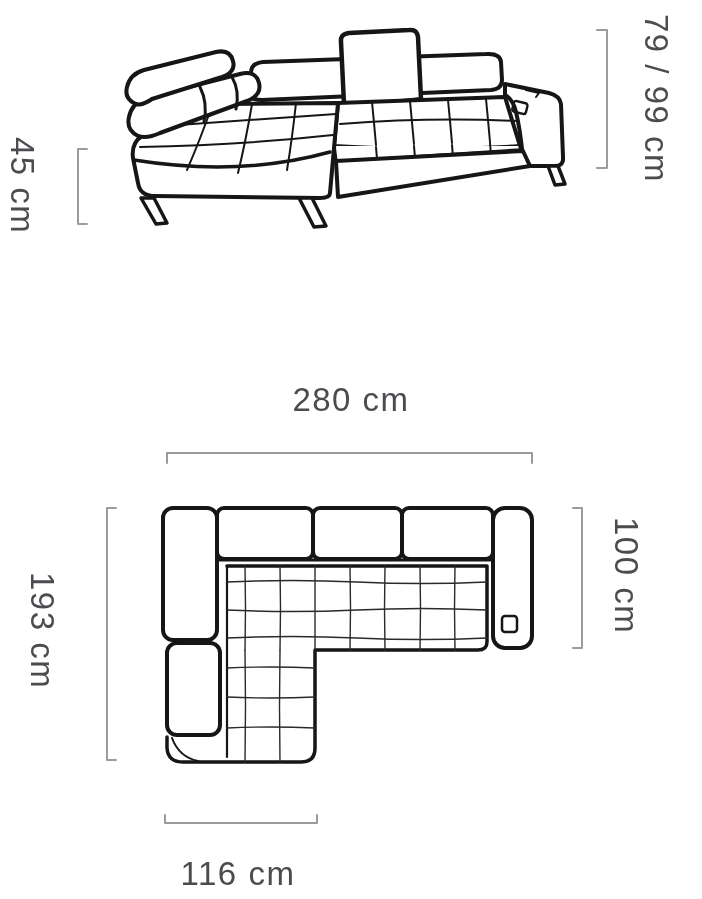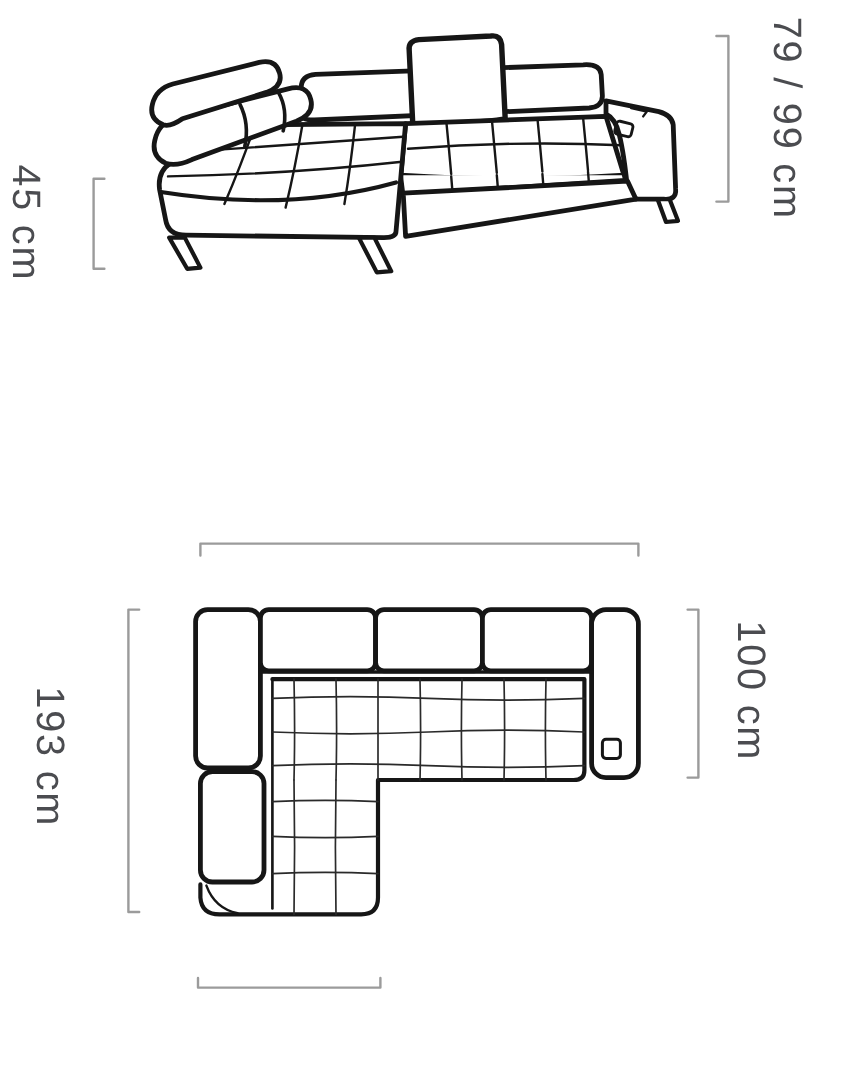--- a/index.html
+++ b/index.html
@@ -150,18 +150,20 @@
       <polyline points="116,508 107,508 107,760 116,760"></polyline>
       <polyline points="573,508 582,508 582,648 573,648"></polyline>
       <polyline points="165,815 165,823 317,823 317,815"></polyline>
     </g>
   </svg>
 
   <div class="dim-label vertical label-45">45 cm</div>
 
   <div class="dim-label vertical label-7999">79 / 99 cm</div>
 
+  <div class="dim-label centered label-280">280 cm</div>
 
   <div class="dim-label vertical label-193">193 cm</div>
 
   <div class="dim-label vertical label-100">100 cm</div>
 
+  <div class="dim-label centered label-116">116 cm</div>
 </div>
 
 </body></html>

